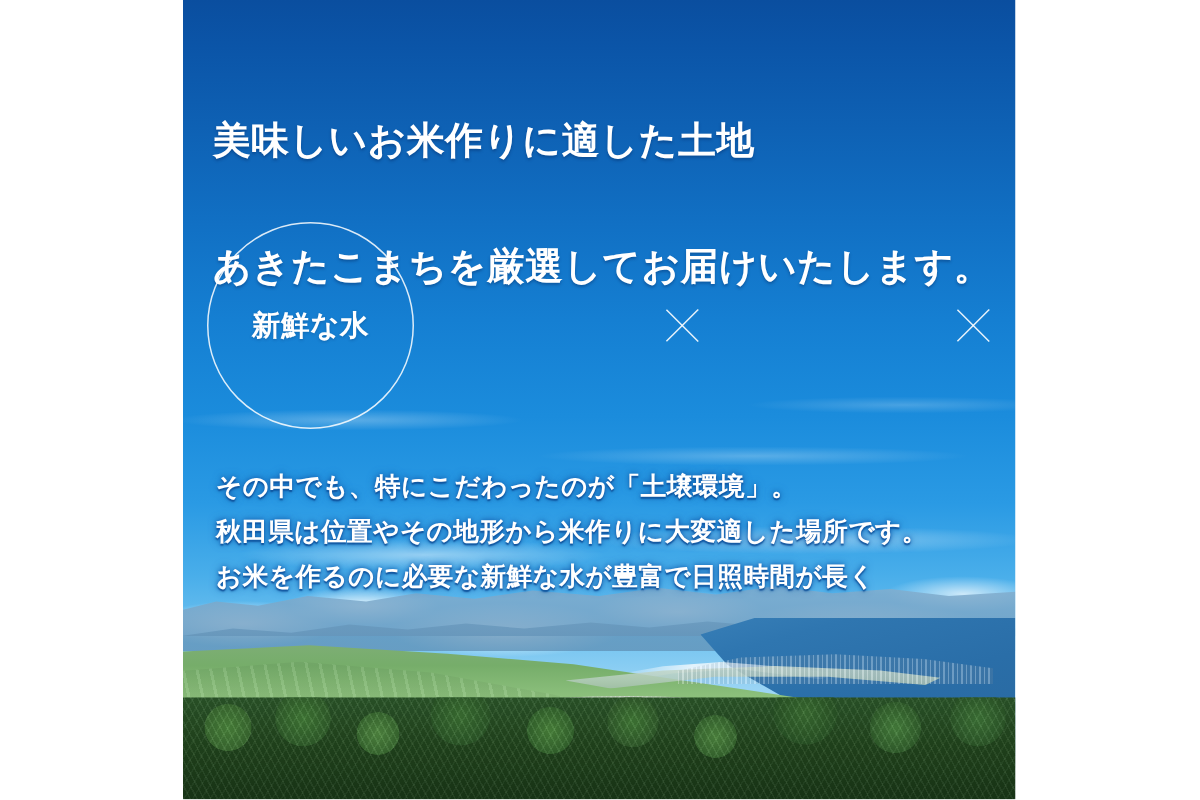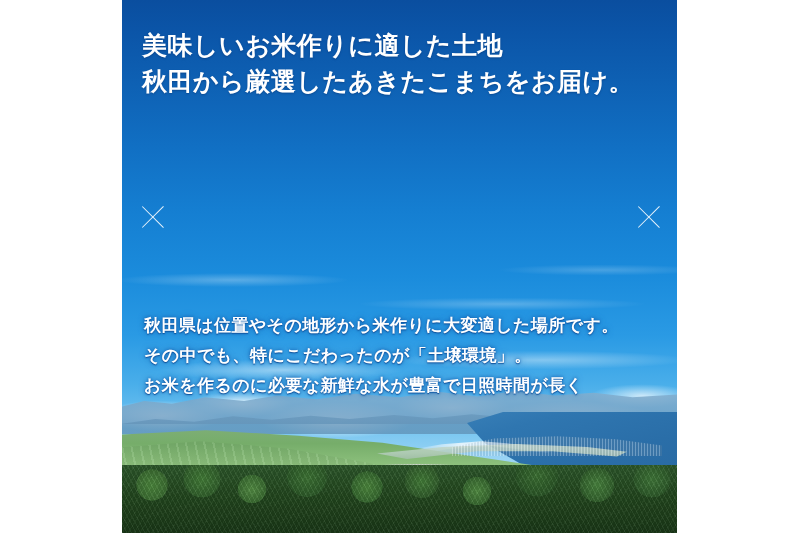--- a/index.html
+++ b/index.html
@@ -246,20 +246,21 @@
     width: 520px;
   }
   .headline .hl-line {
     color: #ffffff;
     font-size: 25px;
     line-height: 36px;
     font-weight: 700;
     letter-spacing: .5px;
     white-space: nowrap;
     text-shadow: 0 1px 2px rgba(0,30,80,.35);
+    margin-top: 48px;
   }
 
   
   .circle-row {
     position: absolute;
     left: 16px;
     top: 146px;
     width: 526px;
     height: 142px;
     display: flex;
@@ -346,34 +347,37 @@
       <div class="spit"></div>
       <div class="town2"></div>
       <div class="town"></div>
       <div class="treebelt"></div>
       <div class="forest"></div>
       <div class="forest-tex"></div>
     </div>
 
     <div class="headline">
       <div class="hl-line">美味しいお米作りに適した土地</div>
-      <div class="hl-line">秋田から厳選したあきたこまちをお届け。</div>
+      <div class="hl-line">あきたこまちを厳選してお届けいたします。</div>
     </div>
 
     <div class="circle-row">
 
+      <div class="circle">
+        <div class="circle-label">新鮮な水</div>
+      </div>
 
       <div class="times"></div>
 
 
       <div class="times"></div>
 
 
     </div>
 
     <div class="body-copy">
+      <div class="bc-line">その中でも、特にこだわったのが「土壌環境」。</div>
       <div class="bc-line">秋田県は位置やその地形から米作りに大変適した場所です。</div>
-      <div class="bc-line">その中でも、特にこだわったのが「土壌環境」。</div>
       <div class="bc-line">お米を作るのに必要な新鮮な水が豊富で日照時間が長く</div>
     </div>
 
   </div>
 </div>
 
 </body></html>

